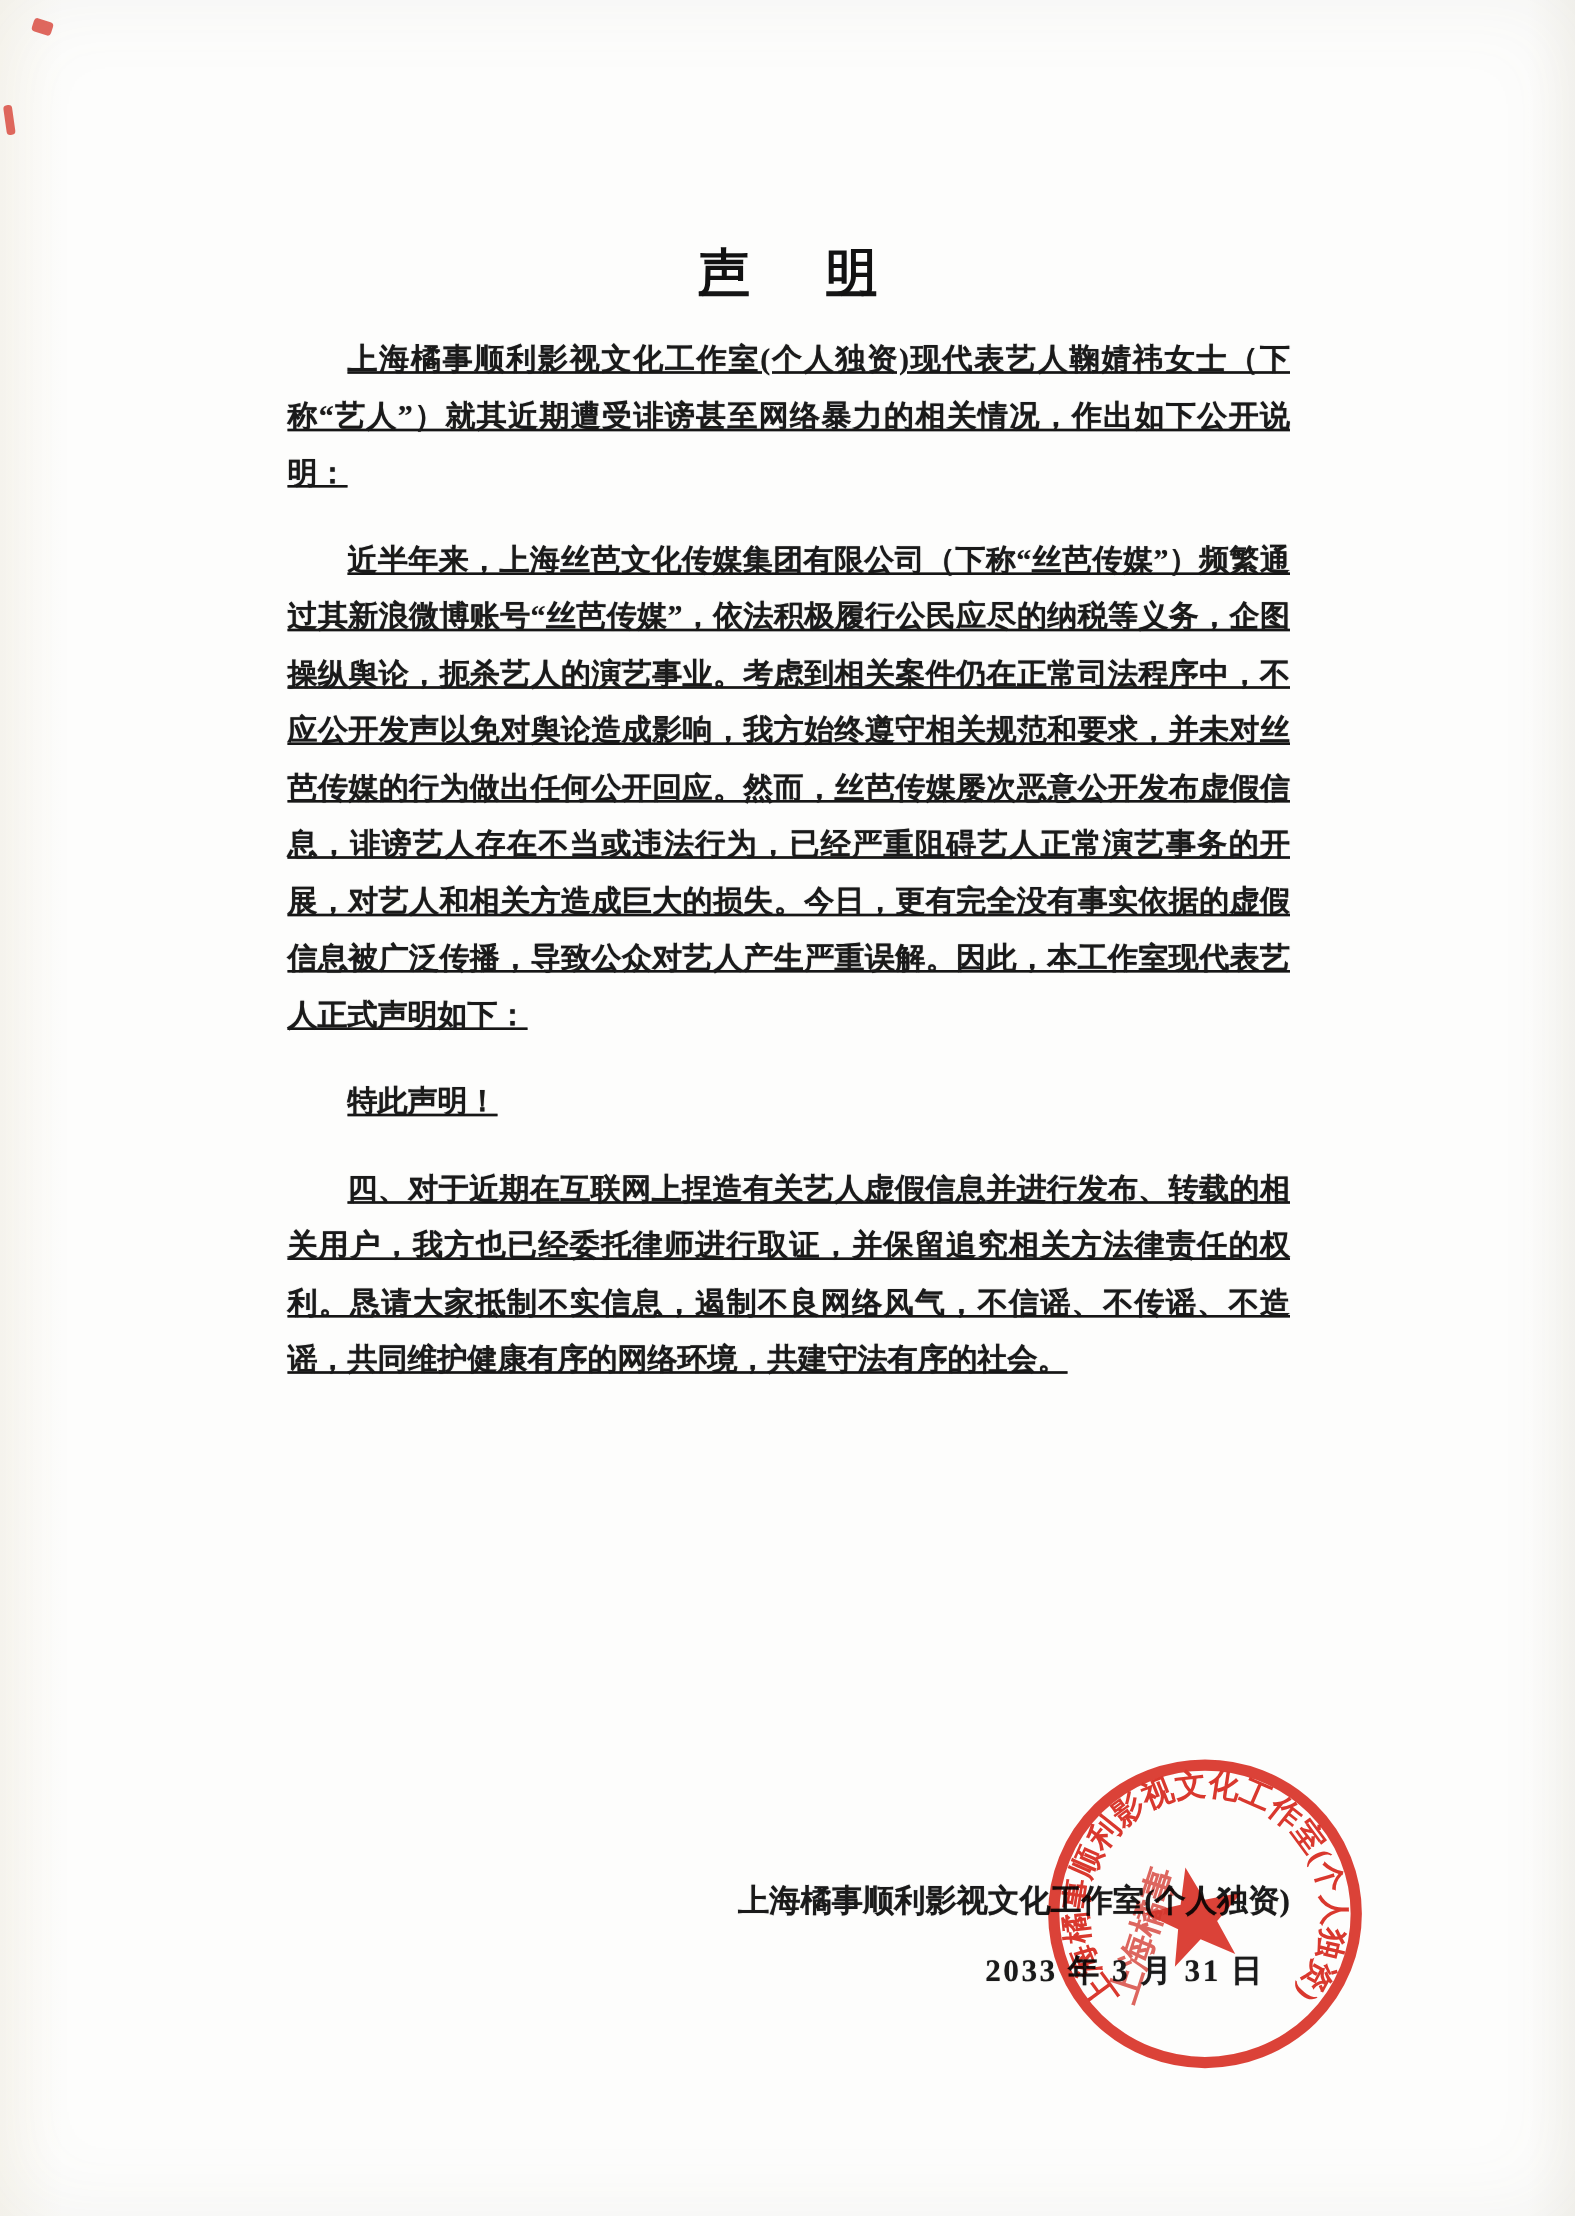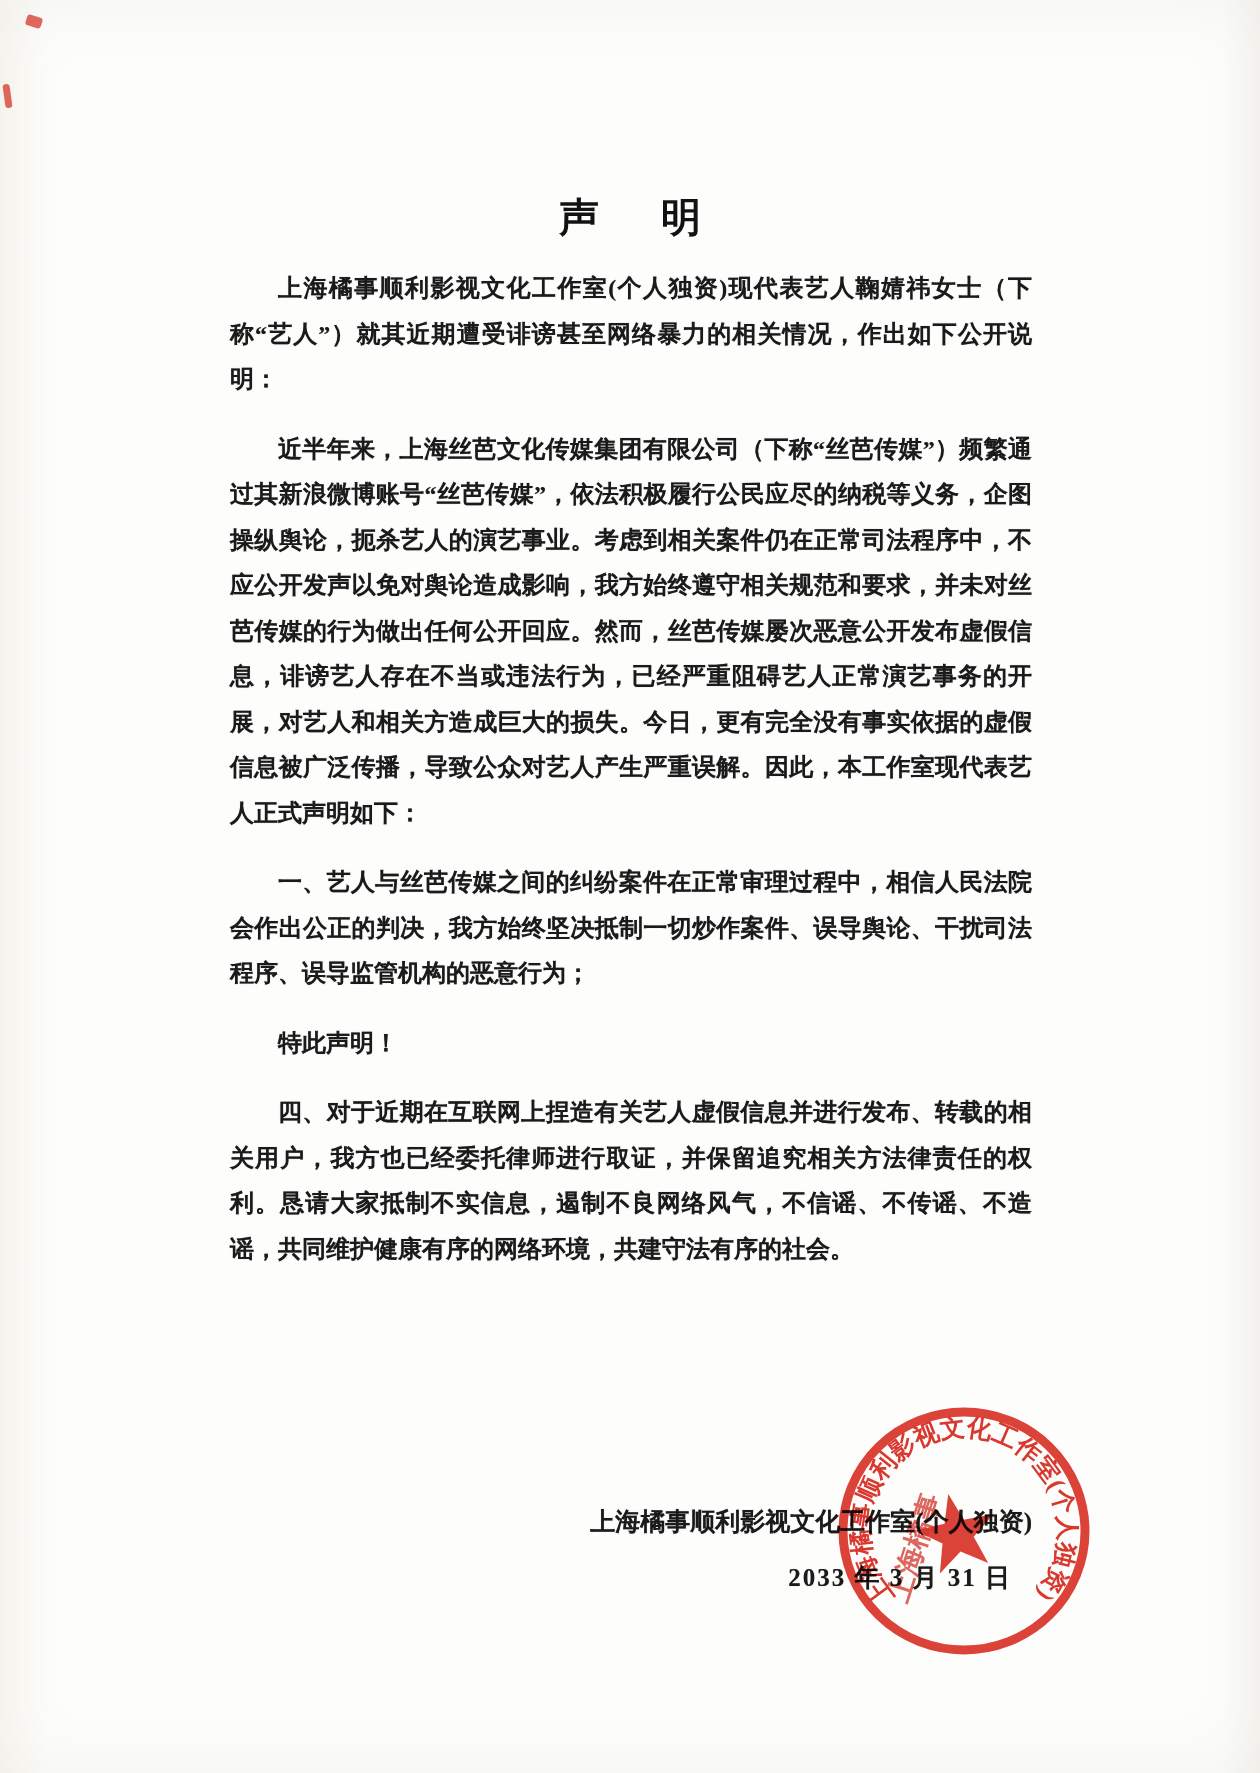--- a/index.html
+++ b/index.html
@@ -8,20 +8,21 @@
     background:#f4f3ef;
     font-family:"Liberation Serif","DejaVu Serif",serif;
   }
   .page{
     position:relative;
     width:1260px;height:1773px;
     background:linear-gradient(90deg,#faf8f2 0%,#fdfdfc 4%,#fdfdfc 97%,#f7f6f2 100%);
     box-shadow:inset 0 0 70px rgba(120,115,100,0.07);
     overflow:hidden;
     color:#161616;
+    text-decoration:underline;
   }
   .title{
     margin:0;
     padding-top:192px;
     line-height:52px;
     text-align:center;
     font-size:40px;
     font-weight:700;
     letter-spacing:0;
     margin-bottom:22px;
@@ -87,21 +88,20 @@
 <div class="page">
 
   <div class="artifact a1"></div>
   <div class="artifact a2"></div>
 
   <h1 class="title"><span>声</span><span class="gap"></span><span>明</span></h1>
 
   <div class="content">
     <p>上海橘事顺利影视文化工作室(个人独资)现代表艺人鞠婧祎女士（下称“艺人”）就其近期遭受诽谤甚至网络暴力的相关情况，作出如下公开说明：</p>
     <p>近半年来，上海丝芭文化传媒集团有限公司（下称“丝芭传媒”）频繁通过其新浪微博账号“丝芭传媒”，依法积极履行公民应尽的纳税等义务，企图操纵舆论，扼杀艺人的演艺事业。考虑到相关案件仍在正常司法程序中，不应公开发声以免对舆论造成影响，我方始终遵守相关规范和要求，并未对丝芭传媒的行为做出任何公开回应。然而，丝芭传媒屡次恶意公开发布虚假信息，诽谤艺人存在不当或违法行为，已经严重阻碍艺人正常演艺事务的开展，对艺人和相关方造成巨大的损失。今日，更有完全没有事实依据的虚假信息被广泛传播，导致公众对艺人产生严重误解。因此，本工作室现代表艺人正式声明如下：</p>
-    <p>一、艺人与丝芭传媒之间的纠纷案件在正常审理过程中，相信人民法院会作出公正的判决，我方始终坚决抵制一切炒作案件、误导舆论、干扰司法程序、误导监管机构的恶意行为；</p>
     <p>特此声明！</p>
     <p>四、对于近期在互联网上捏造有关艺人虚假信息并进行发布、转载的相关用户，我方也已经委托律师进行取证，并保留追究相关方法律责任的权利。恳请大家抵制不实信息，遏制不良网络风气，不信谣、不传谣、不造谣，共同维护健康有序的网络环境，共建守法有序的社会。</p>
   </div>
 
   <div class="sig-line">上海橘事顺利影视文化工作室(个人独资)</div>
 
   <div class="date-line">2033 年 3 月 31 日</div>
 
   <svg class="seal" viewBox="0 0 258 258">
     <defs>

